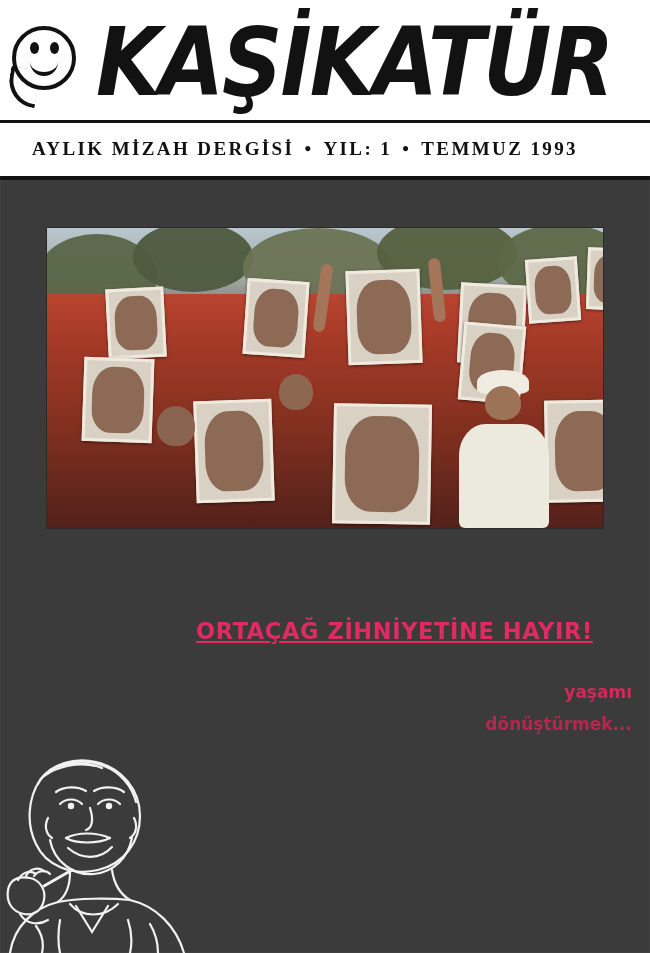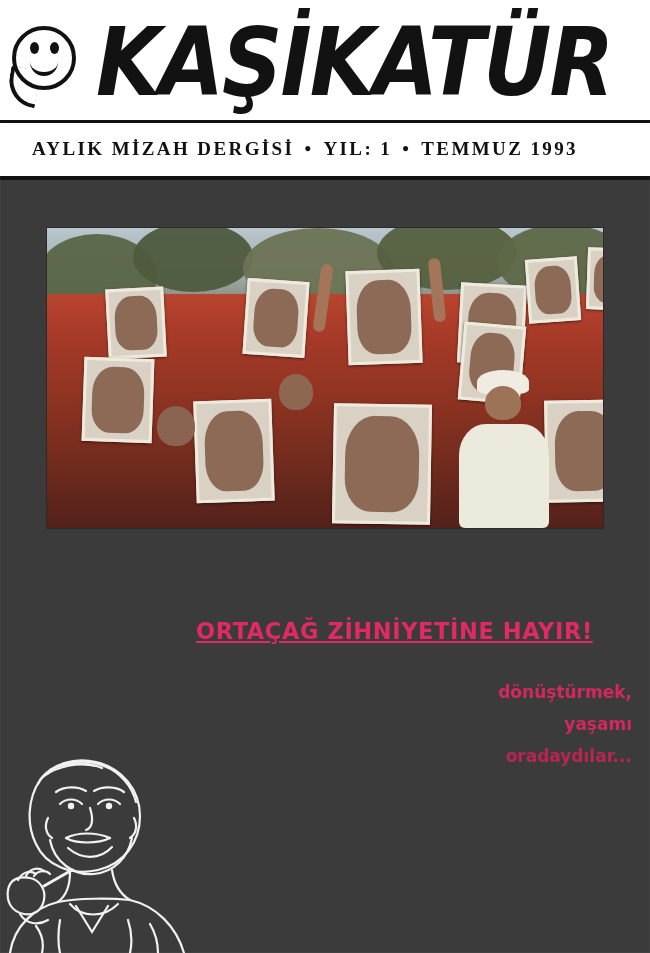--- a/index.html
+++ b/index.html
@@ -318,23 +318,22 @@
     <div class="shirt" style="left:412px; top:196px; width:90px; height:104px; background:#eceadd;"></div>
     <div class="head" style="left:232px; top:146px; width:34px; height:36px; background:#8d6750;"></div>
     <div class="head" style="left:110px; top:178px; width:38px; height:40px; background:#8a6450;"></div>
     <div class="arm" style="left:270px; top:36px; width:12px; height:68px; transform:rotate(8deg);"></div>
     <div class="arm" style="left:384px; top:30px; width:12px; height:64px; transform:rotate(-6deg);"></div>
   </div>
 
   <div class="headline">ORTAÇAĞ ZİHNİYETİNE HAYIR!</div>
 
   <div class="teaser">
-    <span class="line">dönüştürmek,</span>
     <span class="line">yaşamı</span>
-    <span class="line">oradaydılar...</span>
+    <span class="line">dönüştürmek...</span>
   </div>
 
   <div class="portrait">
     <svg width="250" height="233" viewBox="0 0 250 233" xmlns="http://www.w3.org/2000/svg">
       <g fill="none" stroke="#f2f2f2" stroke-width="2.2" stroke-linecap="round">
 
         <path d="M40 60 C28 78, 26 104, 36 124 C46 146, 72 156, 98 150 C124 144, 140 122, 140 96 C140 70, 122 48, 96 42 C74 37, 52 44, 40 60 Z" fill="#3b3b3b"></path>
 
         <path d="M38 64 C48 44, 80 36, 104 46 C120 52, 132 66, 136 82"></path>
         <path d="M44 56 C58 46, 78 42, 96 46"></path>

